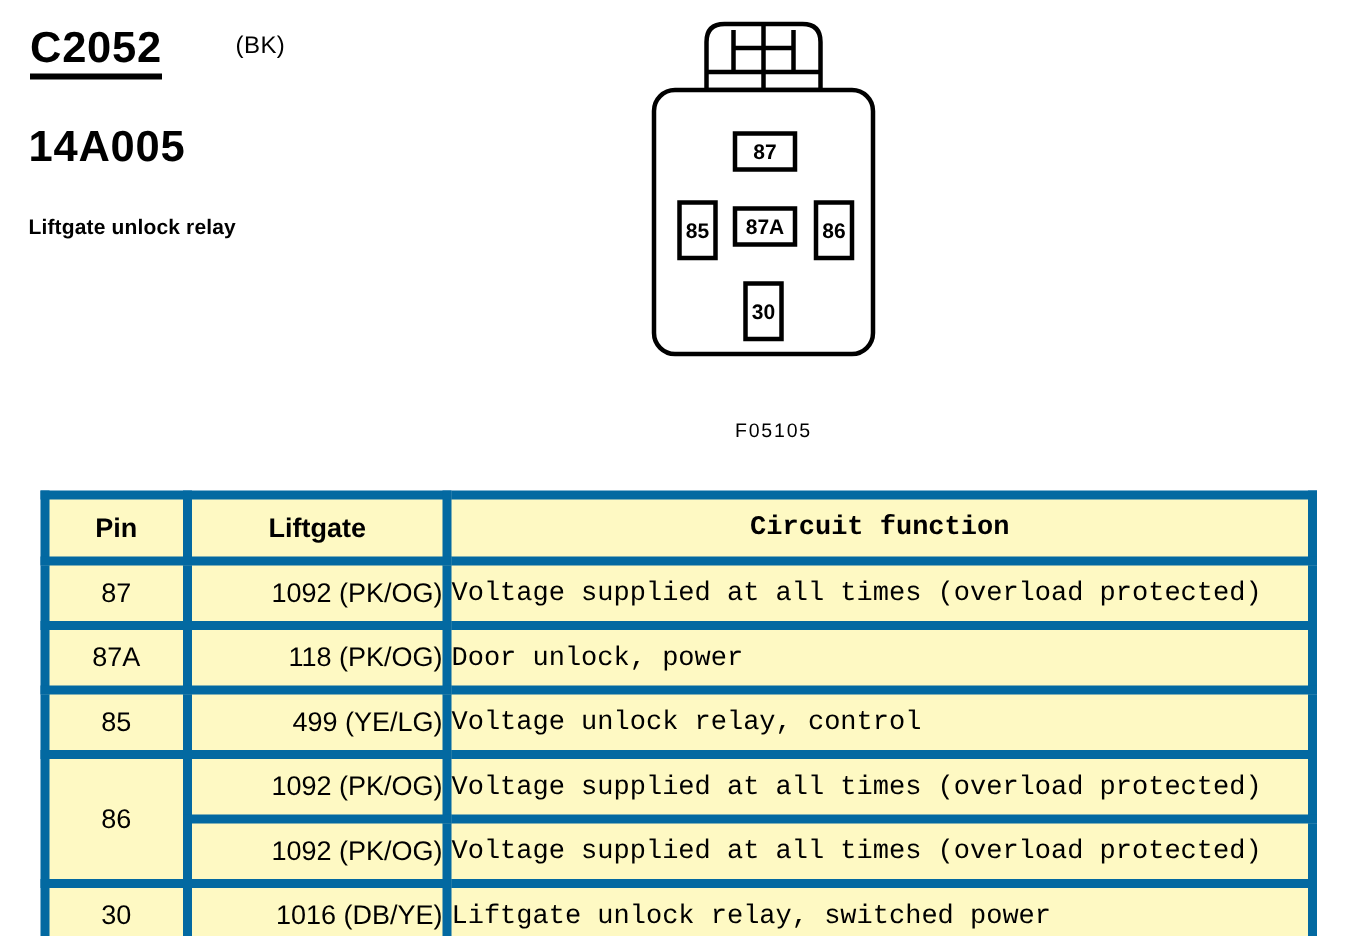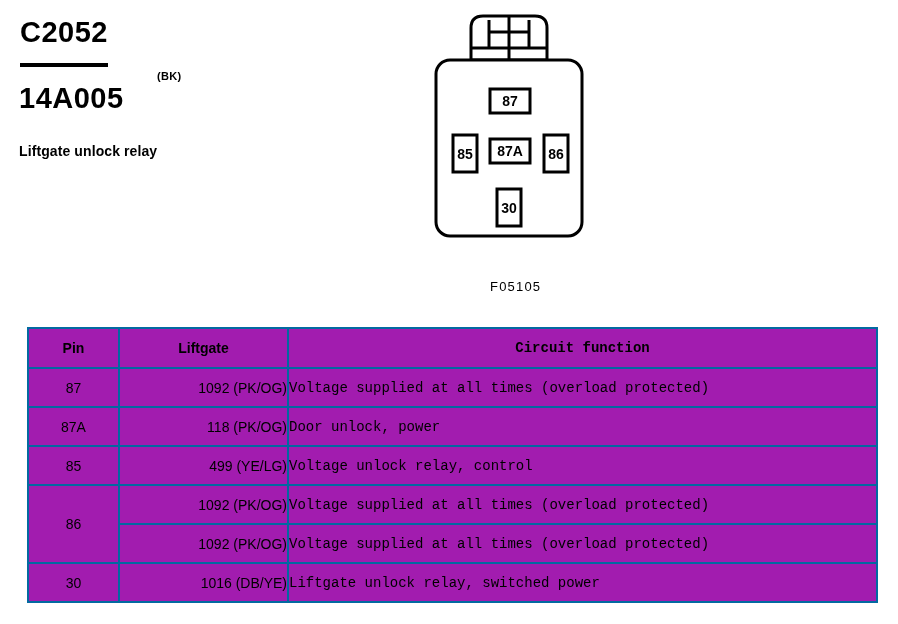--- a/index.html
+++ b/index.html
@@ -18,31 +18,30 @@
 
   
   #connector-id {
     position: absolute;
     left: 20px;
     top: 18px;
     font-size: 29px;
     font-weight: bold;
     letter-spacing: 0.5px;
     border-bottom: 4px solid #000;
-    padding-bottom: 16px;
+    padding-bottom: 2px;
     line-height: 1.0;
   }
   #connector-color {
     position: absolute;
     left: 157px;
     top: 22px;
-    font-size: 11px;
-    font-weight: bold;
+    font-size: 16px;
+    font-weight: normal;
     letter-spacing: 0.3px;
-    margin-top: 48px;
   }
   #part-number {
     position: absolute;
     left: 19px;
     top: 82px;
     font-size: 29px;
     font-weight: bold;
     letter-spacing: 0.5px;
     text-align: right;
   }
@@ -76,27 +75,27 @@
   
   #pin-table {
     position: absolute;
     left: 27px;
     top: 327px;
     width: 851px;
     border-collapse: collapse;
     table-layout: fixed;
   }
   #pin-table td, #pin-table th {
-    border: 2px solid #0369a1;
+    border: 6px solid #0369a1;
     padding: 0;
     height: 37px;
-    font-size: 14px;
+    font-size: 18px;
     font-weight: normal;
     vertical-align: middle;
-    background: #a21caf;
+    background: #fef9c3;
   }
   #pin-table th {
     font-weight: bold;
     text-align: center;
     height: 38px;
   }
   .col-pin      { width: 89px;  text-align: center; }
   .col-circuit  { width: 167px; text-align: right; }
   .col-function { text-align: left; padding-left: 10px; font-family: Liberation Mono, monospace; }
 </style>

